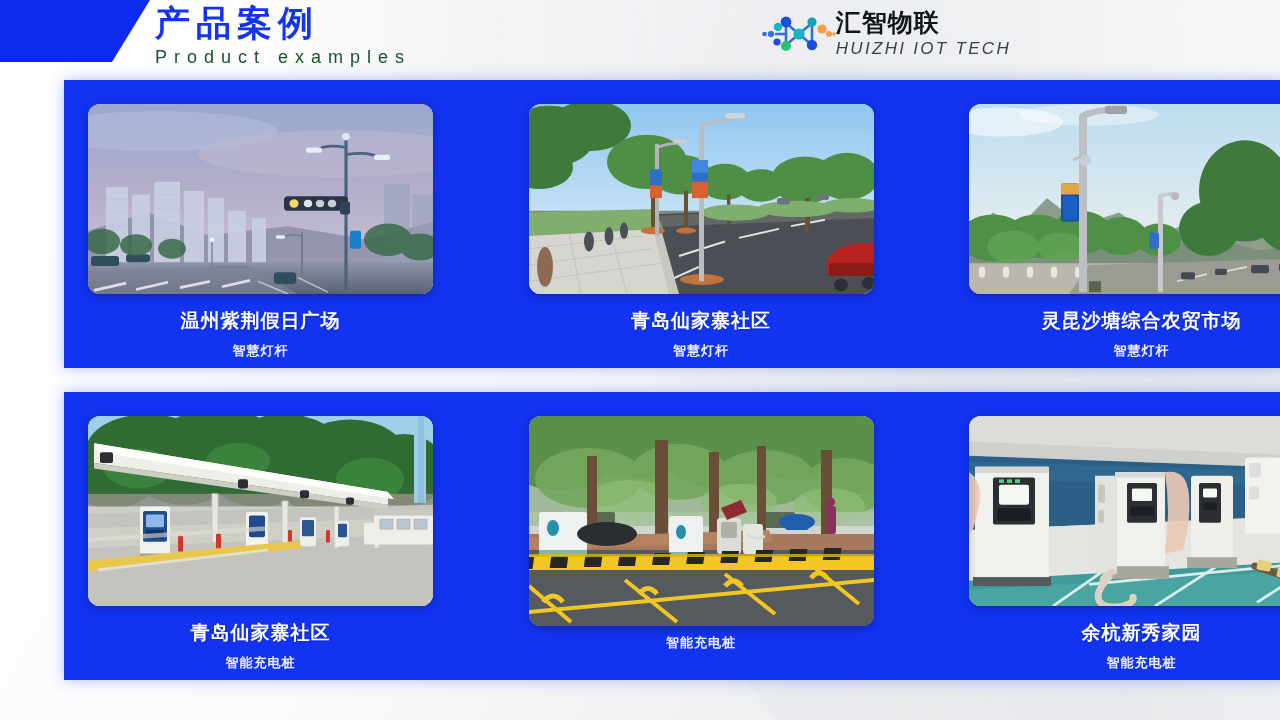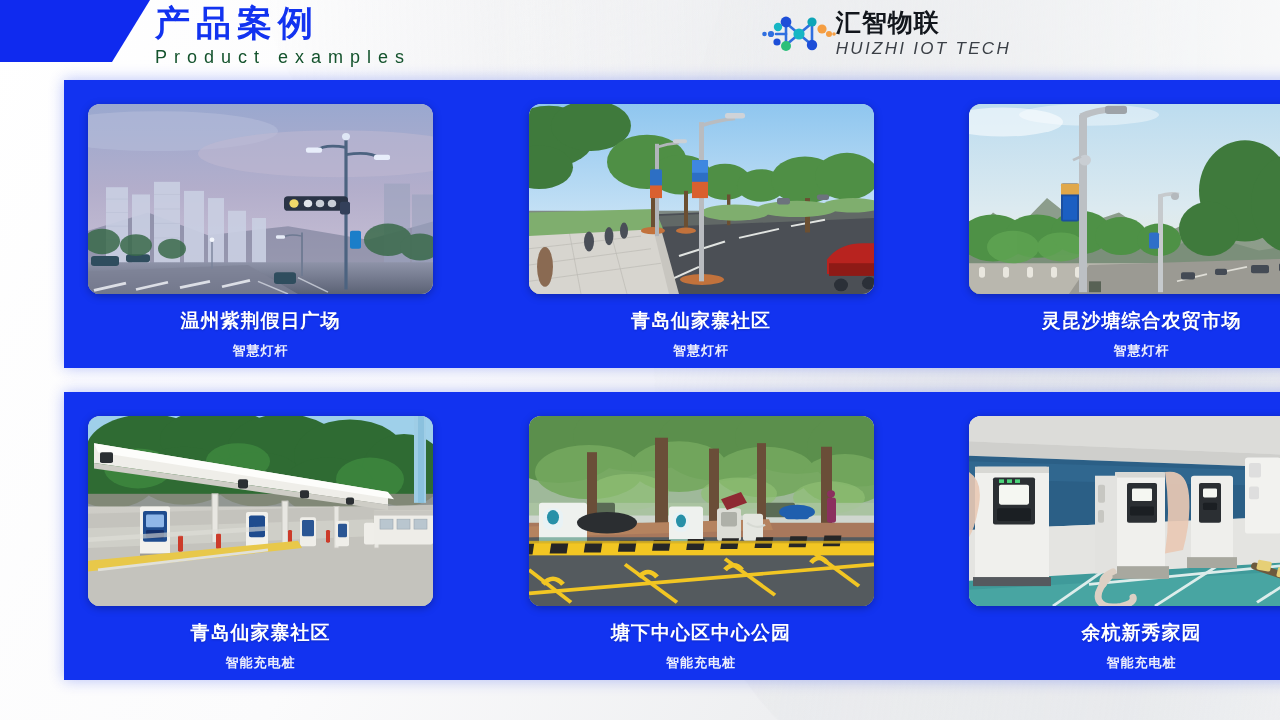--- a/index.html
+++ b/index.html
@@ -666,21 +666,20 @@
           <line x1="0" y1="196" x2="345" y2="164"></line>
         </g>
         <g fill="none" stroke="#f2c623" stroke-width="5">
           <path d="M14 186 q10 -12 20 0"></path>
           <path d="M110 178 q9 -11 18 0"></path>
           <path d="M196 170 q9 -10 17 0"></path>
           <path d="M282 162 q8 -10 16 0"></path>
         </g>
       </svg>
     </div>
-    <div class="case-title">塘下中心区中心公园</div>
     <div class="case-subtitle">智能充电桩</div>
   </div>
 
   <div class="case-card">
     <div class="thumb">
       <svg viewBox="0 0 345 210" preserveAspectRatio="none" xmlns="http://www.w3.org/2000/svg">
         <rect width="345" height="210" fill="#e8e8e6"></rect>
         <path d="M0 0 L345 0 L345 44 L0 28Z" fill="#dcdcd9"></path>
         <path d="M0 28 L345 44 L345 58 L0 44Z" fill="#cfcfcc"></path>
         <path d="M0 44 L345 58 L345 110 L0 126Z" fill="#2b5f86"></path>

